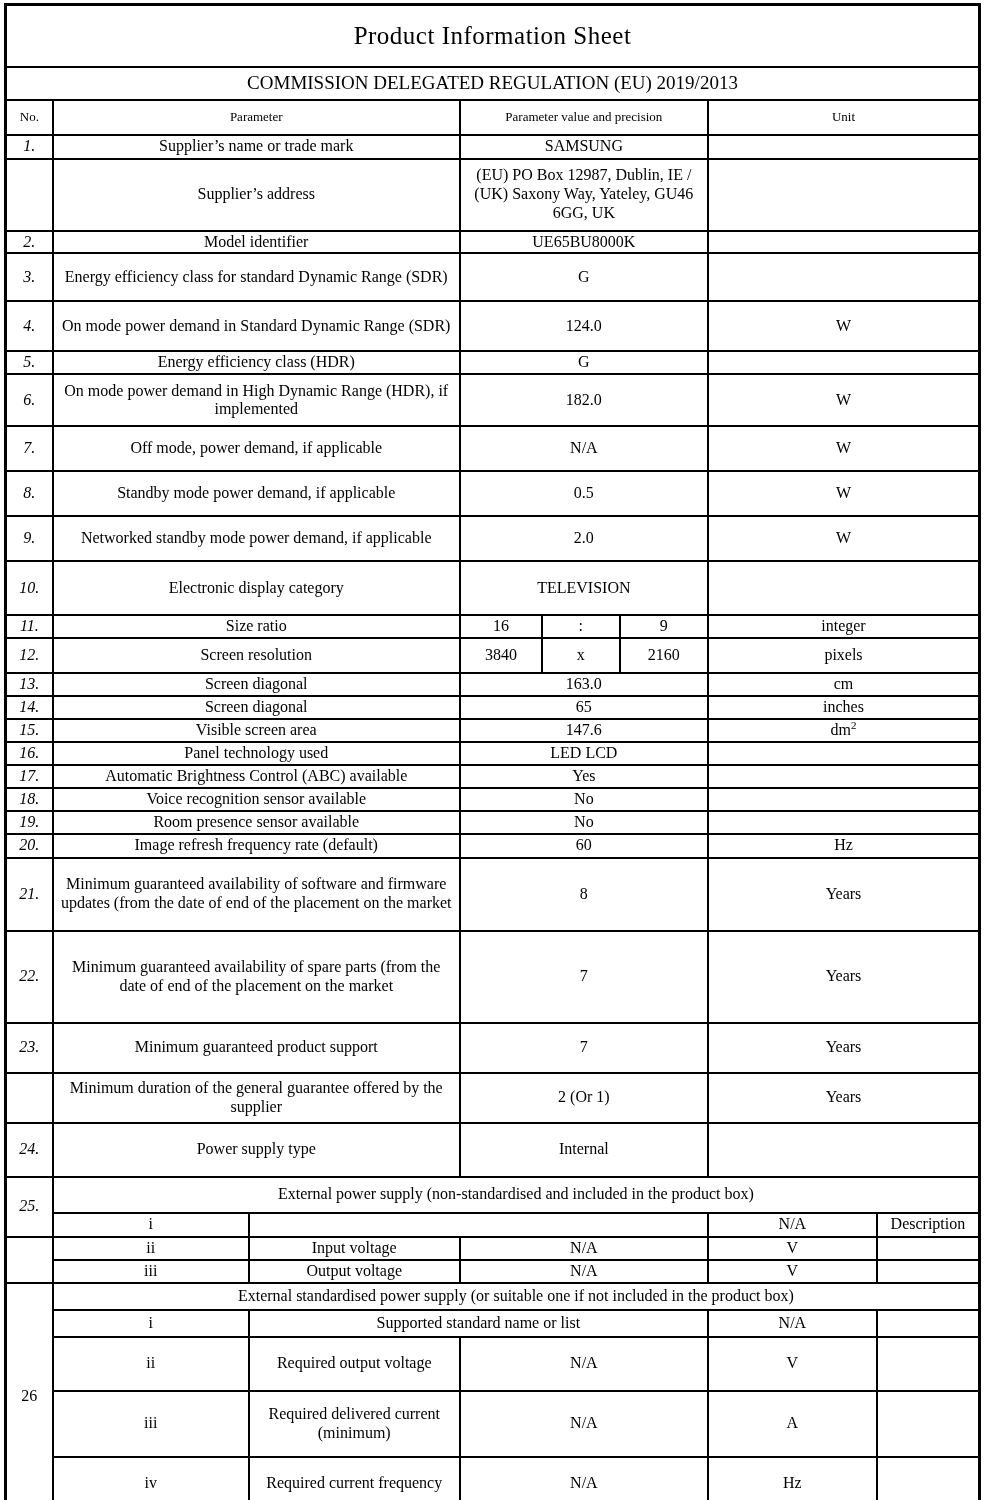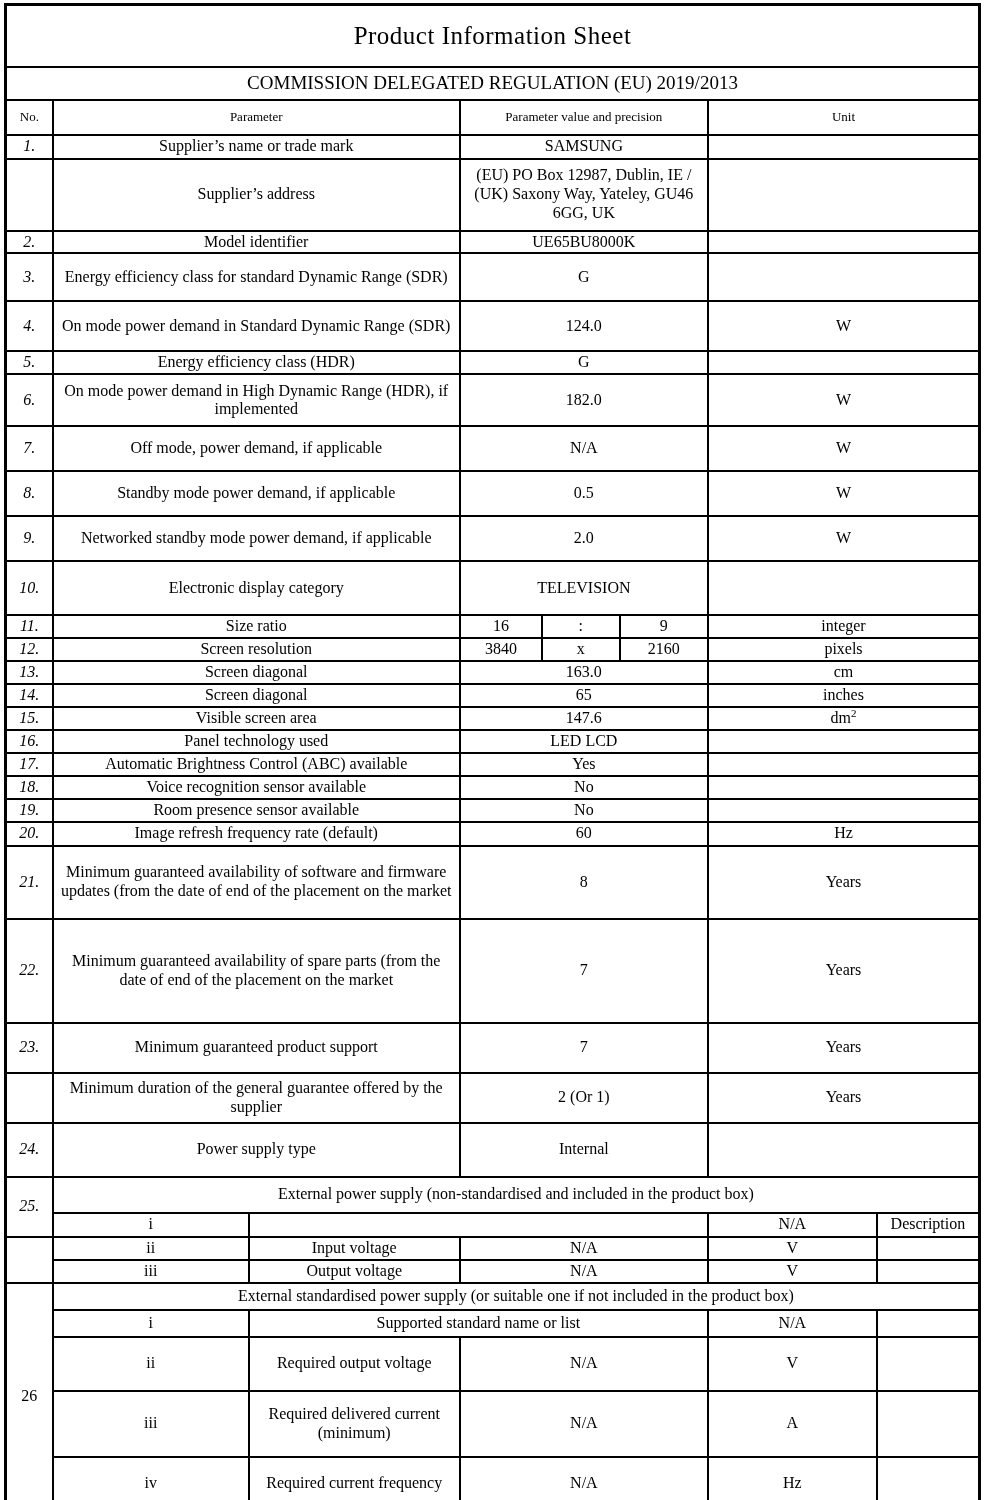--- a/index.html
+++ b/index.html
@@ -129,21 +129,21 @@
   </tr>
 
   <tr style="height:23px">
     <td class="no-cell">11.</td>
     <td colspan="2">Size ratio</td>
     <td>16</td>
     <td>:</td>
     <td>9</td>
     <td colspan="2">integer</td>
   </tr>
-  <tr style="height:23px">
+  <tr style="height:35px">
     <td class="no-cell">12.</td>
     <td colspan="2">Screen resolution</td>
     <td>3840</td>
     <td>x</td>
     <td>2160</td>
     <td colspan="2">pixels</td>
   </tr>
 
   <tr style="height:23px">
     <td class="no-cell">13.</td>
@@ -192,21 +192,21 @@
     <td colspan="2">Image refresh frequency rate (default)</td>
     <td colspan="3">60</td>
     <td colspan="2">Hz</td>
   </tr>
   <tr style="height:73px">
     <td class="no-cell">21.</td>
     <td colspan="2">Minimum guaranteed availability of software and firmware updates (from the date of end of the placement on the market</td>
     <td colspan="3">8</td>
     <td colspan="2">Years</td>
   </tr>
-  <tr style="height:104px">
+  <tr style="height:92px">
     <td class="no-cell">22.</td>
     <td colspan="2">Minimum guaranteed availability of spare parts (from the date of end of the placement on the market</td>
     <td colspan="3">7</td>
     <td colspan="2">Years</td>
   </tr>
   <tr style="height:50px">
     <td class="no-cell">23.</td>
     <td colspan="2">Minimum guaranteed product support</td>
     <td colspan="3">7</td>
     <td colspan="2">Years</td>

